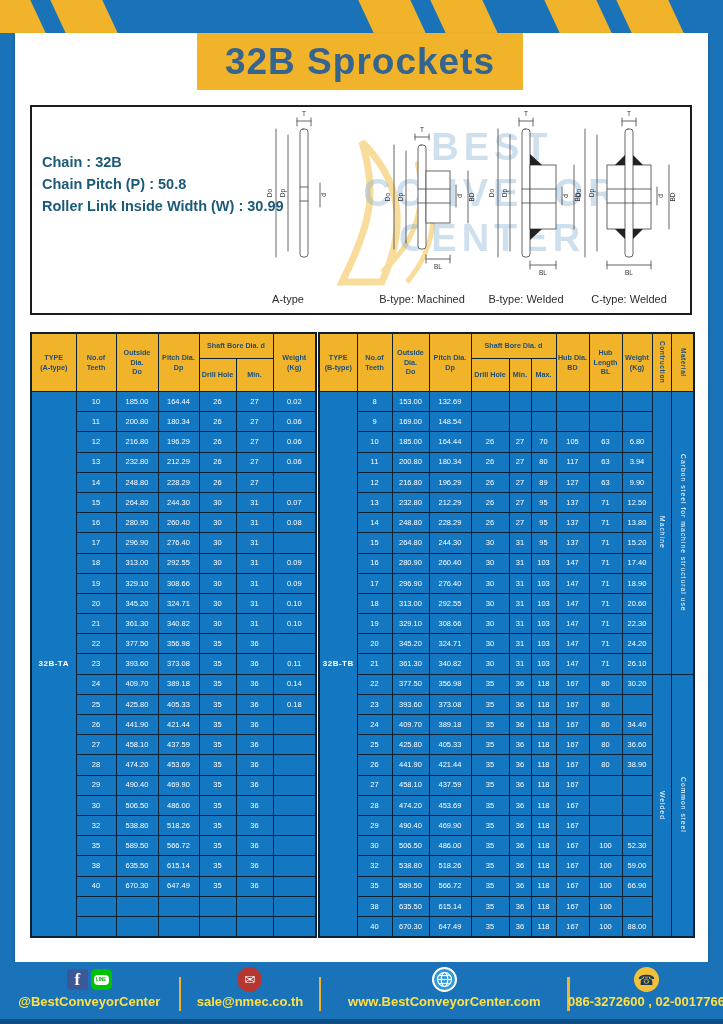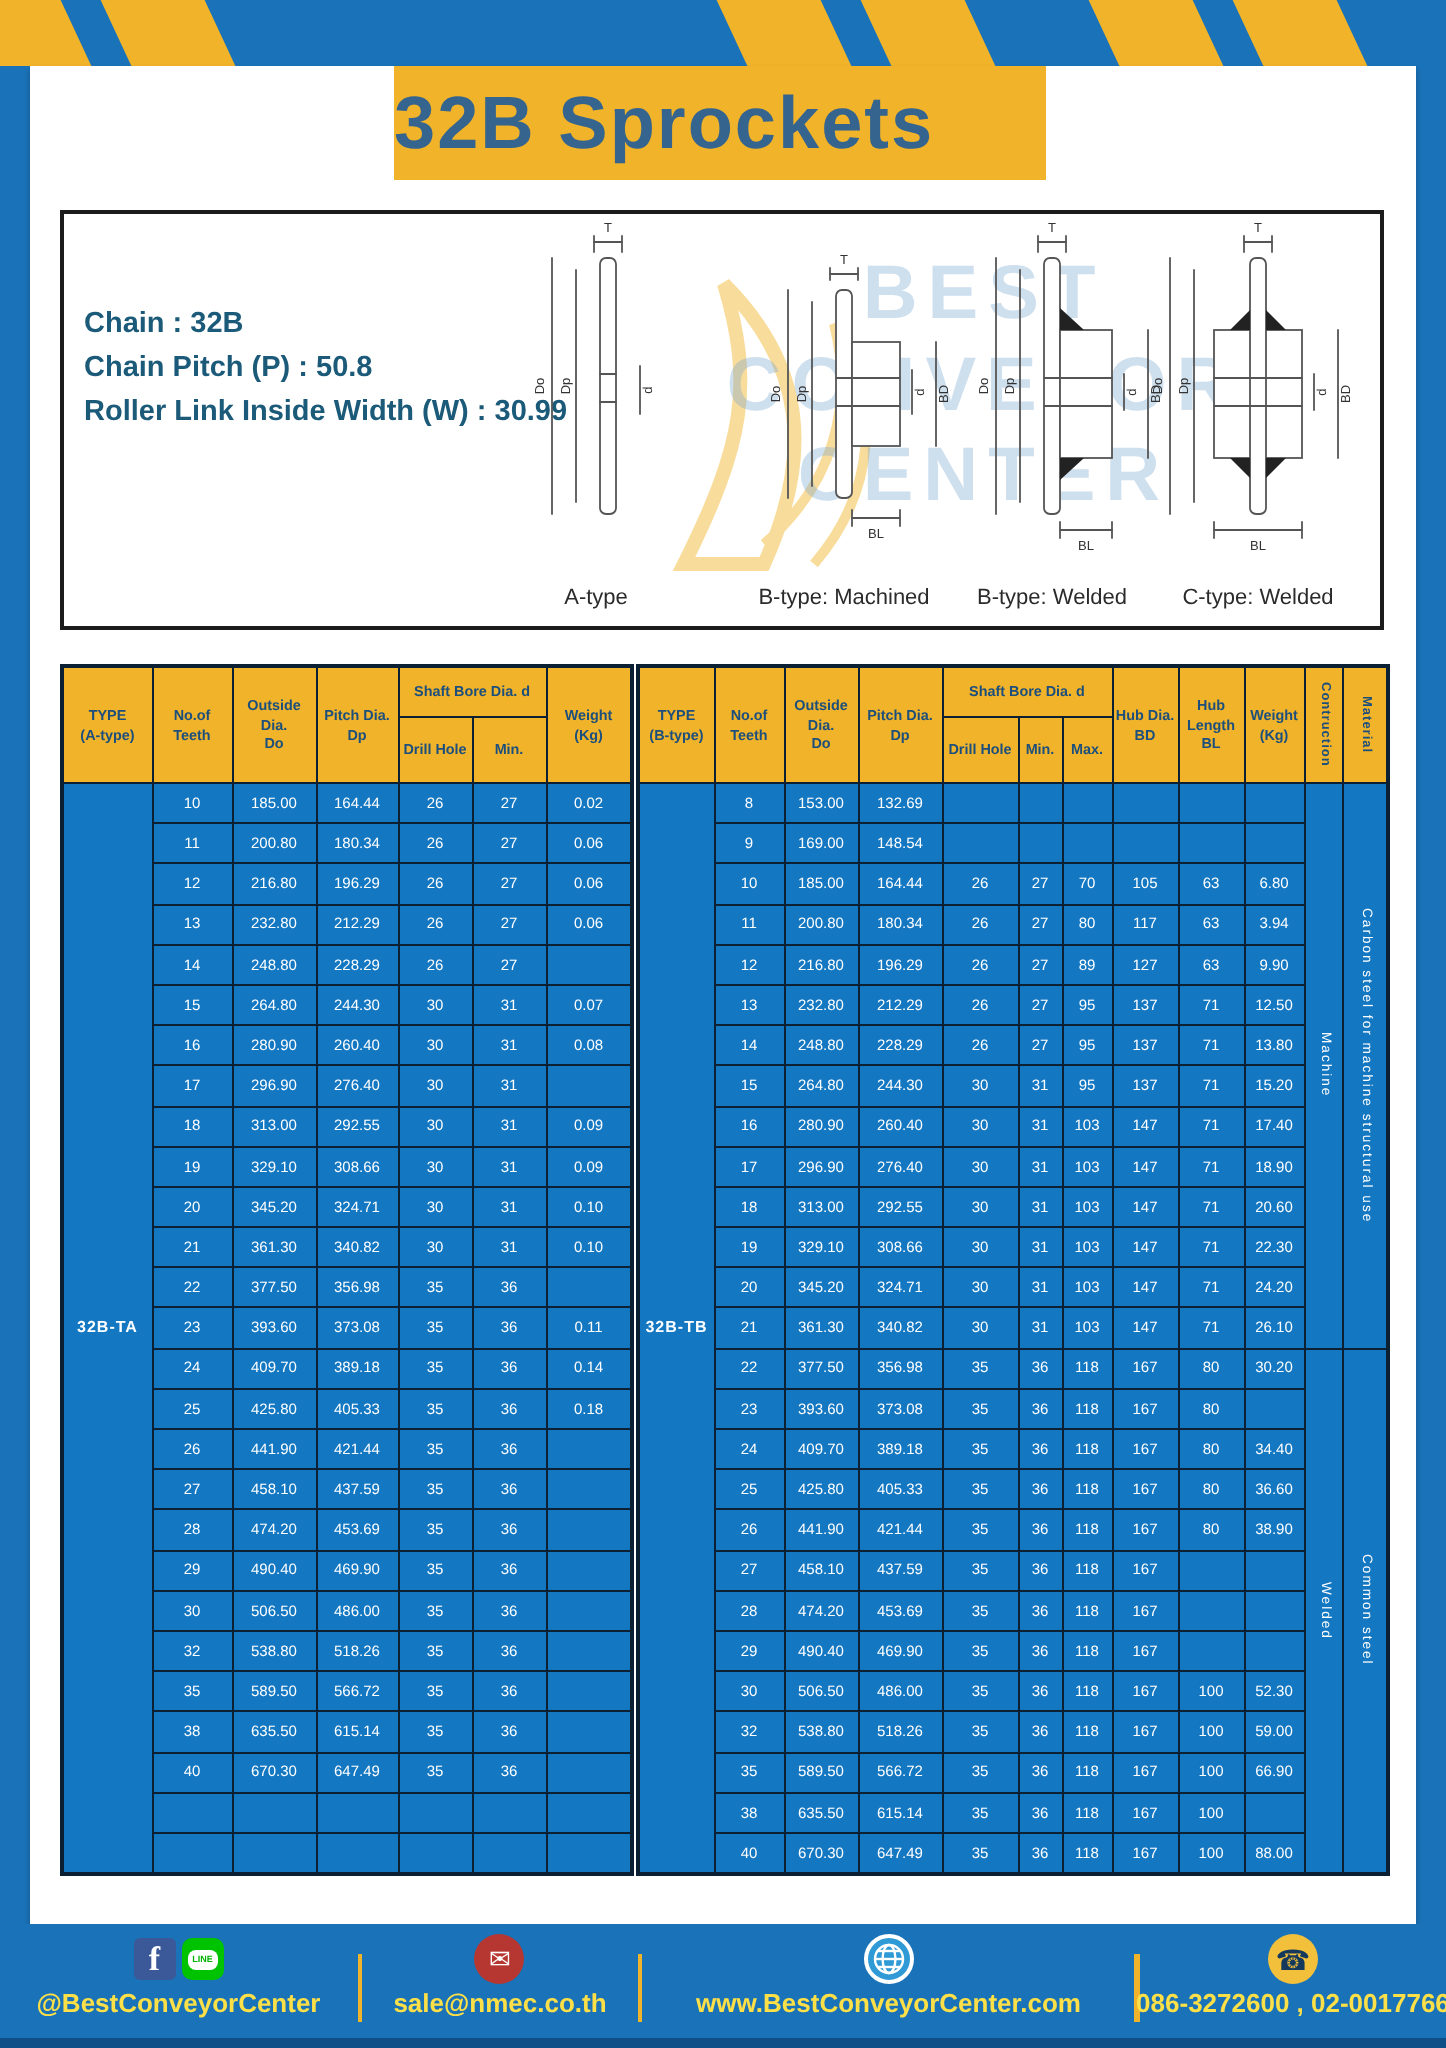--- a/index.html
+++ b/index.html
@@ -8,21 +8,21 @@
     background:#1a72b8;
     font-family:"Liberation Sans", sans-serif;
   }
   
   .top-bar{position:absolute;left:0;top:0;width:723px;height:33px;background:#1a72b8;overflow:hidden;}
   .stripe{position:absolute;top:-4px;height:41px;width:52px;background:#f0b32a;transform:skewX(25deg);}
   
   .content{position:absolute;left:15px;top:33px;width:693px;height:929px;background:#ffffff;box-shadow:0 2px 3px rgba(0,0,0,.25);}
   
   .banner{position:absolute;left:182px;top:0;width:326px;height:57px;background:#f0b32a;
-          display:flex;align-items:center;}
+          display:flex;align-items:center;justify-content:center;}
   .banner .title{font-size:37px;font-weight:bold;color:#35648f;letter-spacing:1px;}
   
   .spec-panel{position:absolute;left:15px;top:72px;width:658px;height:206px;background:#fff;border:2px solid #1c1c1c;}
   .watermark{position:absolute;left:260px;top:18px;width:400px;text-align:center;
              font-size:38px;font-weight:800;letter-spacing:5px;line-height:1.2;
              color:rgba(125,170,210,0.38);pointer-events:none;}
   .bird{position:absolute;left:290px;top:25px;opacity:.55;pointer-events:none;}
   .spec-lines{position:absolute;left:10px;top:44px;}
   .spec-line{font-size:14.5px;font-weight:bold;color:#1b5a78;line-height:22px;white-space:nowrap;}
   .diagrams-svg{position:absolute;left:0;top:0;}
@@ -180,21 +180,21 @@
           <line x1="619" y1="154" x2="619" y2="162"></line>
         <text x="597" y="9" text-anchor="middle" stroke="none">T</text>
         <text x="549" y="86" text-anchor="middle" stroke="none" transform="rotate(-90 549 86)">Do</text>
         <text x="562" y="86" text-anchor="middle" stroke="none" transform="rotate(-90 562 86)">Dp</text>
         <text x="631" y="89" text-anchor="middle" stroke="none" transform="rotate(-90 631 89)">d</text>
         <text x="643" y="90" text-anchor="middle" stroke="none" transform="rotate(-90 643 90)">BD</text>
         <text x="597" y="168" text-anchor="middle" stroke="none">BL</text>
       </g>
     </svg>
 
-    <span class="caption" style="left:266px">A-type</span>
+    <span class="caption" style="left:256px">A-type</span>
     <span class="caption" style="left:390px">B-type: Machined</span>
     <span class="caption" style="left:494px">B-type: Welded</span>
     <span class="caption" style="left:597px">C-type: Welded</span>
   </div>
 
   <table id="table-a">
     <colgroup>
       <col style="width:45px">
         <col style="width:40px">
         <col style="width:42px">

